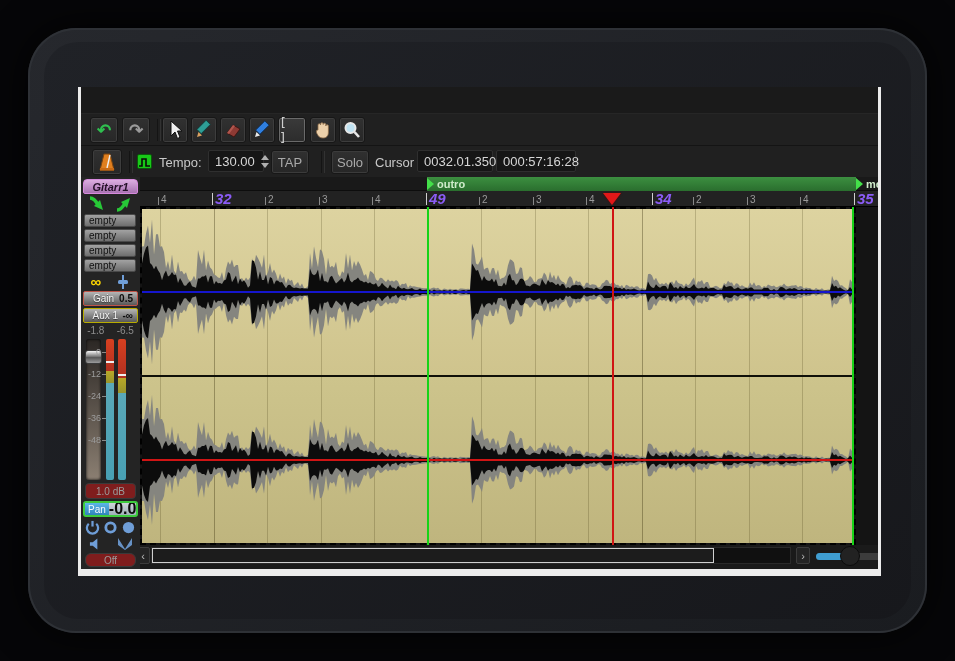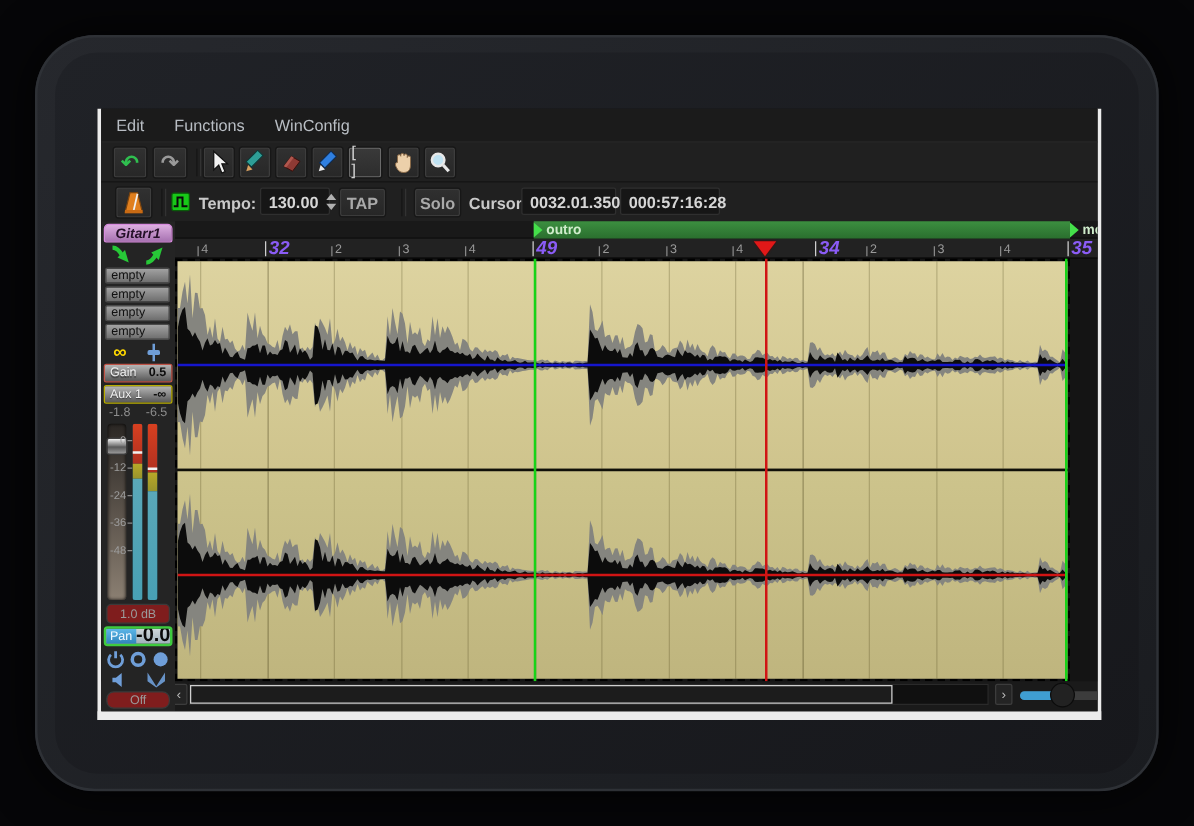--- a/index.html
+++ b/index.html
@@ -1,18 +1,18 @@
 <!DOCTYPE html>
 <html><head>
 <meta charset="utf-8">
 <style>
   * { margin:0; padding:0; box-sizing:border-box; }
   html,body { width:955px; height:661px; background:#060608; overflow:hidden;
               font-family:"Liberation Sans", sans-serif; }
-  .abs { position:absolute;font-weight:bold; }
+  .abs { position:absolute; }
 
   
   .bezel { position:absolute; left:28px; top:28px; width:899px; height:605px;
            border-radius:48px; background:linear-gradient(145deg,#26282d,#1a1c20);
            box-shadow:inset 0 0 0 2px #2e3136, 0 0 40px rgba(0,0,0,.8); }
   .bezel2 { position:absolute; left:44px; top:42px; width:867px; height:577px;
             border-radius:34px; background:linear-gradient(145deg,#202227,#17181c); }
 
   
   .window { position:absolute; left:78px; top:57px; width:803px; height:519px; }
@@ -72,21 +72,21 @@
                color:#241028; font-size:11px; font-weight:bold; font-style:italic;
                display:flex; align-items:center; justify-content:center; }
   .route-row { position:absolute; left:2px; top:19px; width:55px; height:16px; display:flex; justify-content:space-around; }
   .slotbtn { position:absolute; left:3px; width:52px; height:13px; background:linear-gradient(#a2a2a2,#6e6e6e);
              border:1px solid #4a4a4a; border-radius:2px; color:#101010; font-size:10px;
              display:flex; align-items:center; padding-left:4px; }
   .inf-row { position:absolute; left:2px; top:97px; width:55px; height:15px; display:flex; justify-content:space-around; align-items:center; }
   .inf-glyph { color:#ffd900; font-size:15px; font-weight:bold; line-height:1; }
   .ctl-row { position:absolute; left:2px; width:55px; height:15px; display:flex; align-items:center;
              background:linear-gradient(#b5b5b5,#585858); border-radius:2px; font-size:10px; }
-  .ctl-label { flex:1; padding-left:4px; color:#f2f2f2; text-shadow:0 1px 1px #333; }
+  .ctl-label { flex:1; padding-left:4px; color:#f2f2f2; text-shadow:0 1px 1px #333;text-align:center; }
   .ctl-value { padding-right:4px; color:#0d0d0d; font-weight:bold; }
   .meter-nums { position:absolute; left:0; top:148px; width:59px; display:flex; justify-content:space-around;
                 color:#8d8d8d; font-size:10px; }
   .fader-zone { position:absolute; left:0; top:162px; width:59px; height:141px; }
   .fader-trough { position:absolute; left:5px; top:0; width:15px; height:141px; border-radius:3px;
                   background:linear-gradient(#2b2724,#8b7f72); box-shadow:inset 0 0 3px #000; }
   .fader-knob { position:absolute; left:4px; top:11px; width:17px; height:14px; border-radius:3px;
                 background:linear-gradient(#f5f5f5,#7c7c7c 45%,#585858 55%,#9c9c9c); border:1px solid #3c3c3c; }
   .scale-lab { position:absolute; width:24px; text-align:right; color:#9c9c9c; font-size:9px; }
   .scale-tick { position:absolute; width:4px; height:1px; background:#8a8a8a; }
@@ -143,25 +143,20 @@
 
 <div class="bezel"></div>
 <div class="bezel2"></div>
 
 <div class="window">
 
 
   <div class="win-body">
   <div class="content">
 
-    <div class="menubar" id="menubar">
-          <span class="menu-item">Edit</span>
-          <span class="menu-item">Functions</span>
-          <span class="menu-item">WinConfig</span>
-        </div>
 
     <div class="toolbar1">
       <div class="tbtn" style="left:9px;width:28px">
         <span class="glyph-undo">↶</span>
       </div>
       <div class="tbtn" style="left:41px;width:28px">
         <span class="glyph-redo">↷</span>
       </div>
       <div class="tsep" style="left:76px"></div>
 

